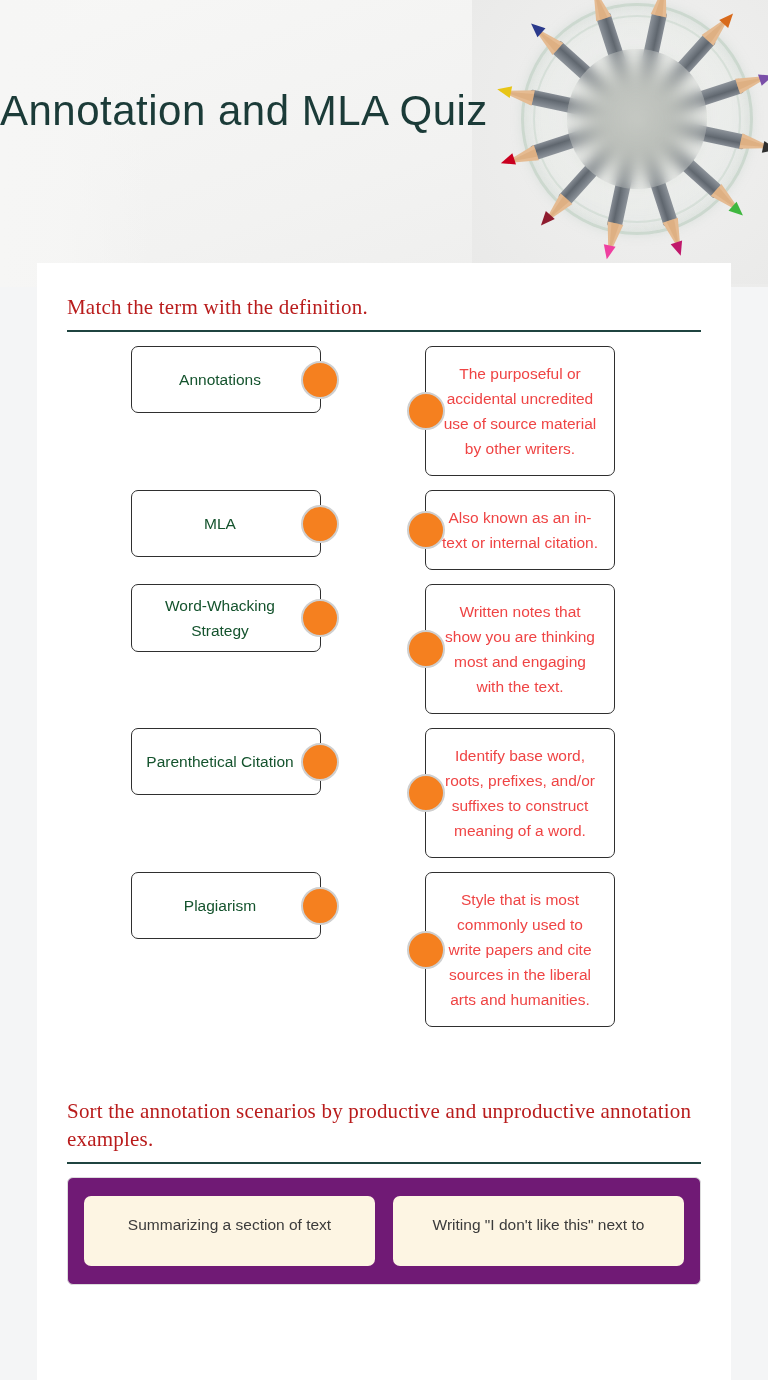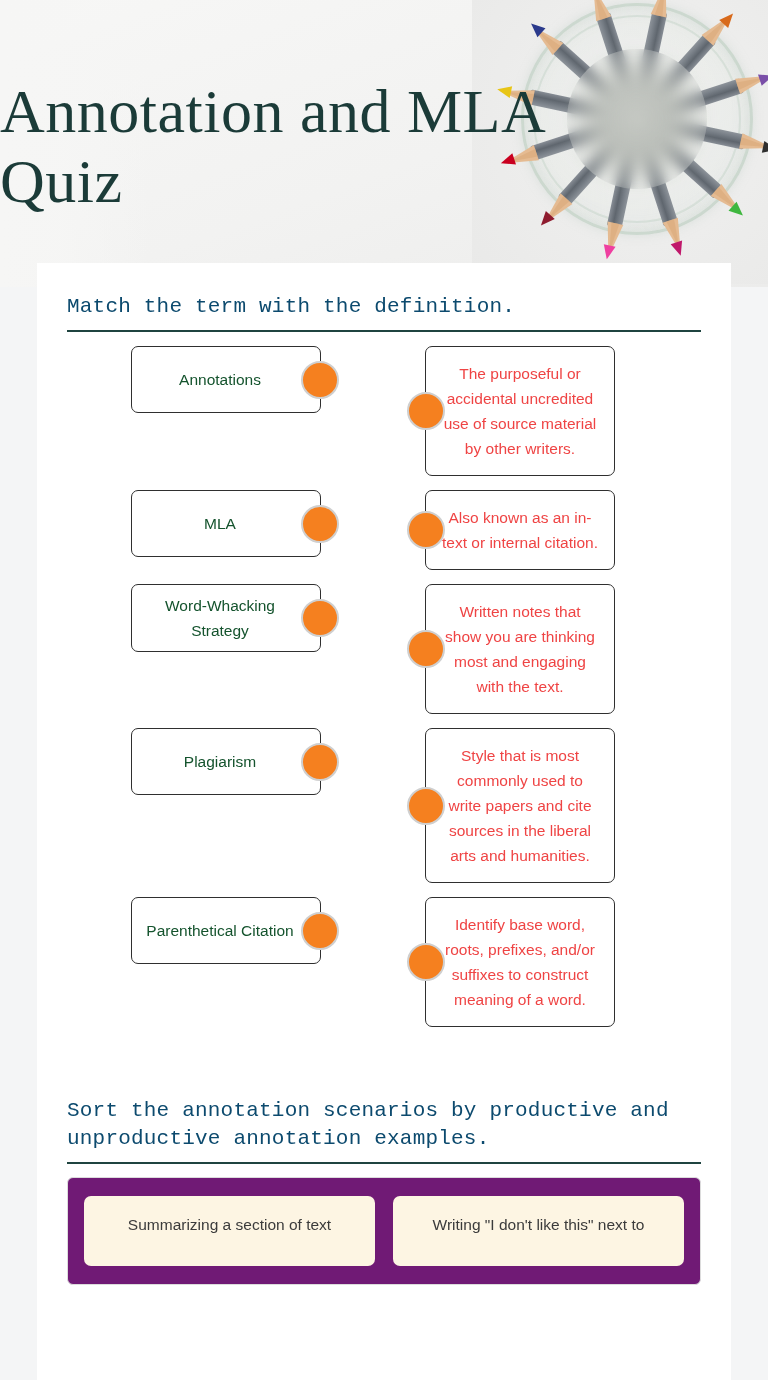--- a/index.html
+++ b/index.html
@@ -147,48 +147,48 @@
     width: 150px; height: 100%;
     background: linear-gradient(to right, #f6f6f5 0%, rgba(246,246,245,0.85) 40%, rgba(246,246,245,0) 100%);
     pointer-events: none;
   }
 
   .page-title {
     position: absolute;
     left: 0;
     top: 76px;
     width: 620px;
-    font-family: Liberation Serif, serif;
+    font-family: Liberation Sans, sans-serif;
     font-weight: 400;
-    font-size: 62px;
+    font-size: 42px;
     line-height: 70px;
     letter-spacing: 0.5px;
     color: #1b3b38;
     z-index: 5;
   }
 
   
   .panel {
     position: absolute;
     left: 37px;
     top: 263px;
     width: 694px;
     min-height: 1117px;
     background: #ffffff;
     padding: 0 30px;
   }
 
   .section { padding-top: 30px; }
 
   .section-heading {
-    font-family: Liberation Mono, monospace;
+    font-family: Liberation Serif, serif;
     font-size: 21px;
     line-height: 28px;
     font-weight: 400;
-    color: #0c4a6e;
+    color: #b91c1c;
     letter-spacing: 0.2px;
     padding-bottom: 9px;
   }
 
   .section-rule {
     height: 2px;
     background: #1f4440;
     width: 100%;
     margin-bottom: 8px;
   }
@@ -422,41 +422,41 @@
           <div class="def-col">
             <div class="def-card">
               <span>Written notes that show you are thinking most and engaging with the text.</span>
               <span class="dot left"></span>
             </div>
           </div>
         </div>
         <div class="match-row">
           <div class="term-col">
             <div class="term-card">
+              <span>Parenthetical Citation</span>
+              <span class="dot right"></span>
+            </div>
+          </div>
+          <div class="def-col">
+            <div class="def-card">
+              <span>Identify base word, roots, prefixes, and/or suffixes to construct meaning of a word.</span>
+              <span class="dot left"></span>
+            </div>
+          </div>
+        </div>
+        <div class="match-row">
+          <div class="term-col">
+            <div class="term-card">
               <span>Plagiarism</span>
               <span class="dot right"></span>
             </div>
           </div>
           <div class="def-col">
             <div class="def-card">
               <span>Style that is most commonly used to write papers and cite sources in the liberal arts and humanities.</span>
-              <span class="dot left"></span>
-            </div>
-          </div>
-        </div>
-        <div class="match-row">
-          <div class="term-col">
-            <div class="term-card">
-              <span>Parenthetical Citation</span>
-              <span class="dot right"></span>
-            </div>
-          </div>
-          <div class="def-col">
-            <div class="def-card">
-              <span>Identify base word, roots, prefixes, and/or suffixes to construct meaning of a word.</span>
               <span class="dot left"></span>
             </div>
           </div>
         </div>
       </div>
   </div>
 
   <div class="sort-section">
     <div class="section-heading">Sort the annotation scenarios by productive and unproductive annotation examples.</div>
     <div class="section-rule"></div>

